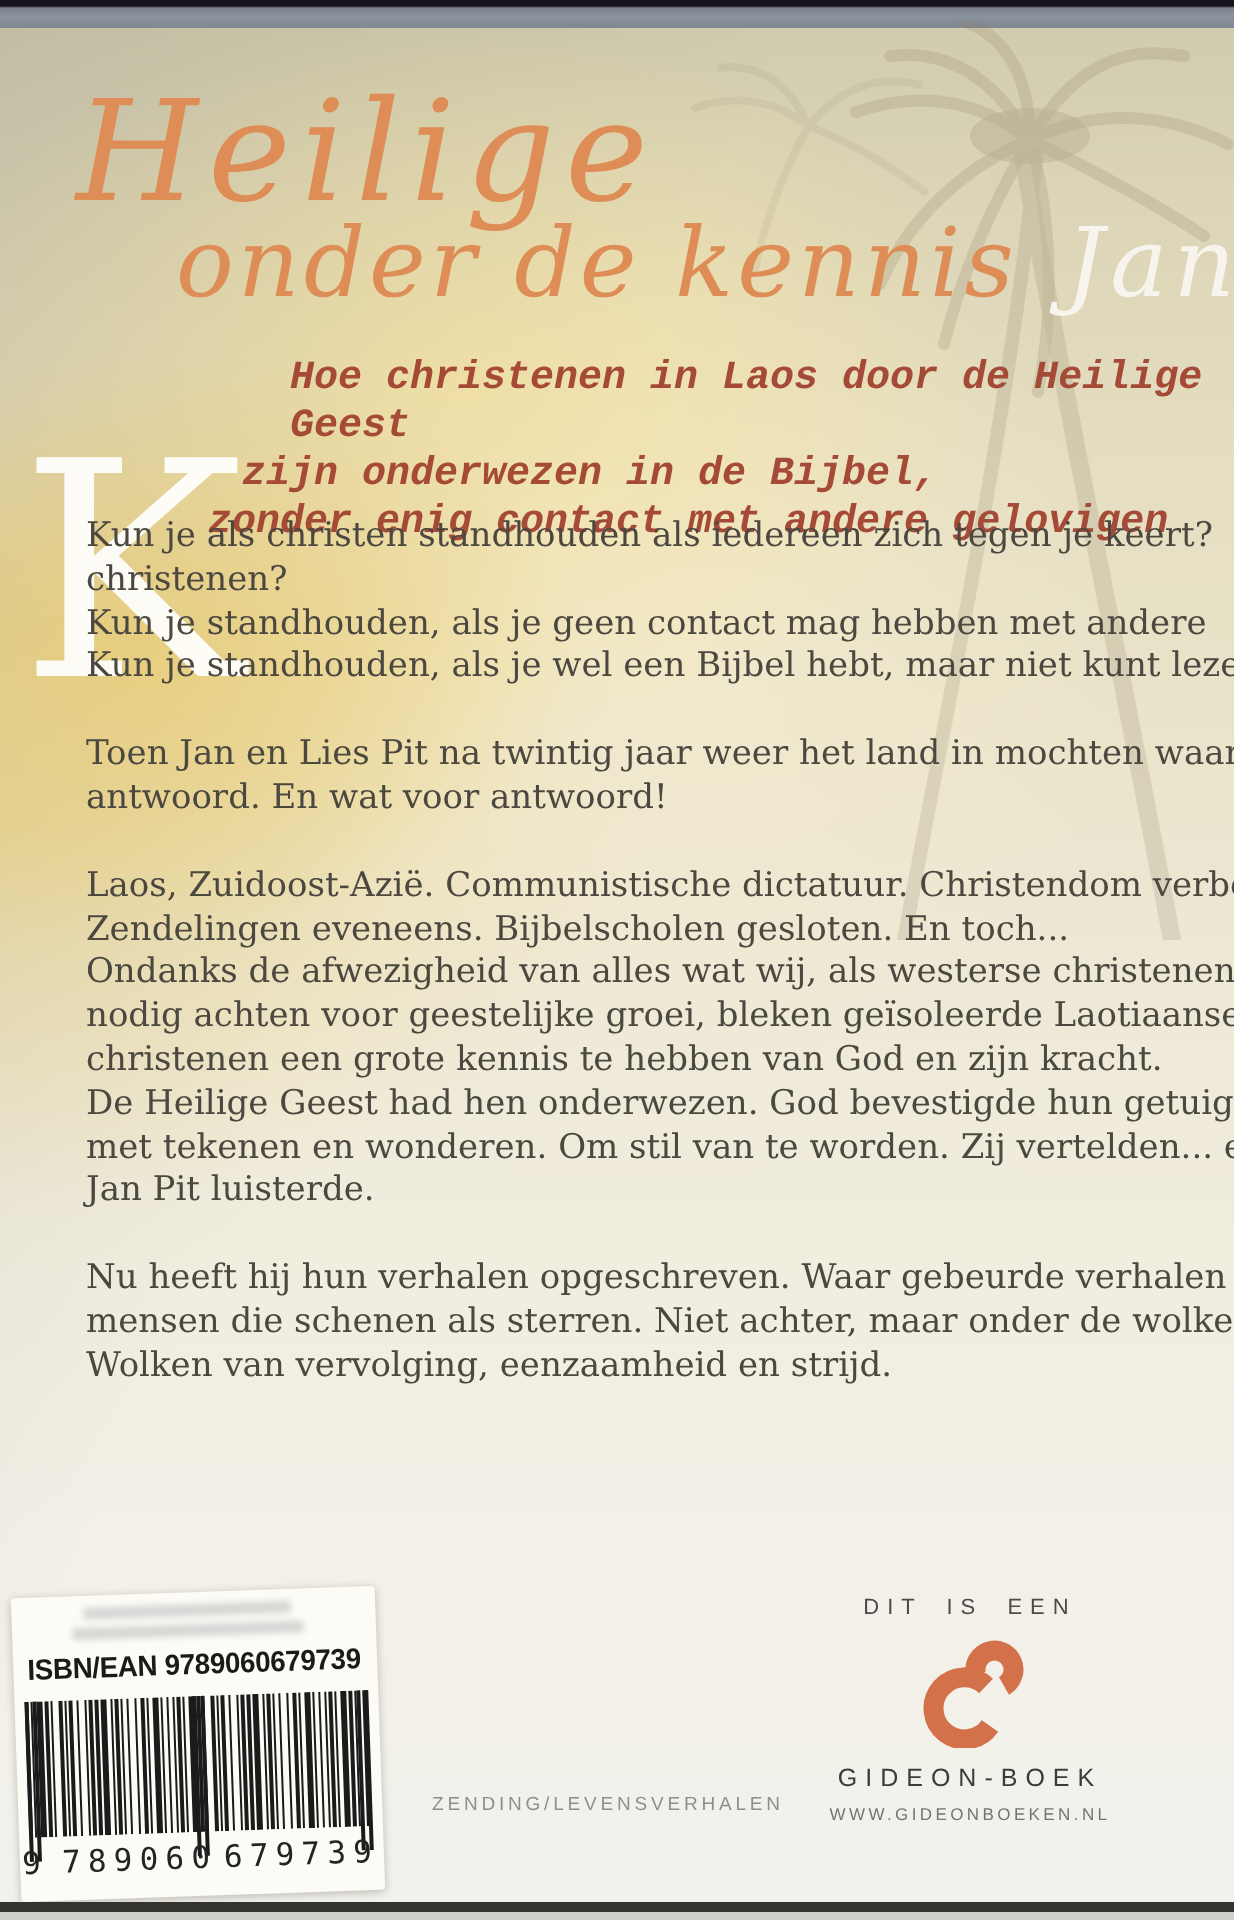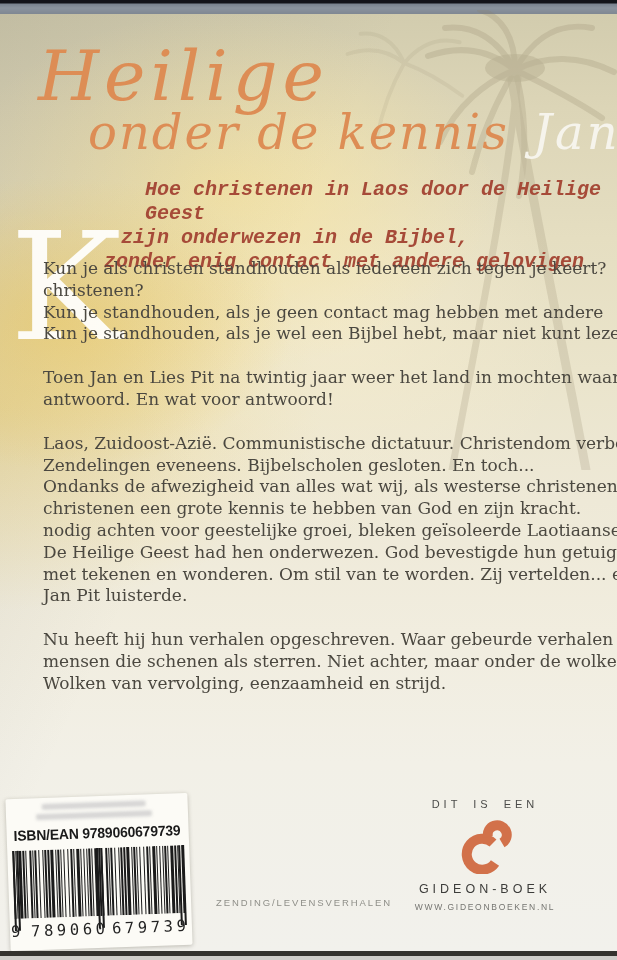--- a/index.html
+++ b/index.html
@@ -134,22 +134,22 @@
         <div class="bline">Kun je standhouden, als je wel een Bijbel hebt, maar niet kunt lezen?</div>
       </div>
       <div class="para">
         <div class="bline">Toen Jan en Lies Pit na twintig jaar weer het land in mochten waar ze</div>
         <div class="bline">antwoord. En wat voor antwoord!</div>
       </div>
       <div class="para">
         <div class="bline">Laos, Zuidoost-Azië. Communistische dictatuur. Christendom verboden.</div>
         <div class="bline">Zendelingen eveneens. Bijbelscholen gesloten. En toch...</div>
         <div class="bline">Ondanks de afwezigheid van alles wat wij, als westerse christenen,</div>
+        <div class="bline">nodig achten voor geestelijke groei, bleken geïsoleerde Laotiaanse</div>
         <div class="bline">christenen een grote kennis te hebben van God en zijn kracht.</div>
-        <div class="bline">nodig achten voor geestelijke groei, bleken geïsoleerde Laotiaanse</div>
         <div class="bline">De Heilige Geest had hen onderwezen. God bevestigde hun getuigenis</div>
         <div class="bline">met tekenen en wonderen. Om stil van te worden. Zij vertelden... en</div>
         <div class="bline">Jan Pit luisterde.</div>
       </div>
       <div class="para">
         <div class="bline">Nu heeft hij hun verhalen opgeschreven. Waar gebeurde verhalen over</div>
         <div class="bline">mensen die schenen als sterren. Niet achter, maar onder de wolken.</div>
         <div class="bline">Wolken van vervolging, eenzaamheid en strijd.</div>
       </div>
     </div>

